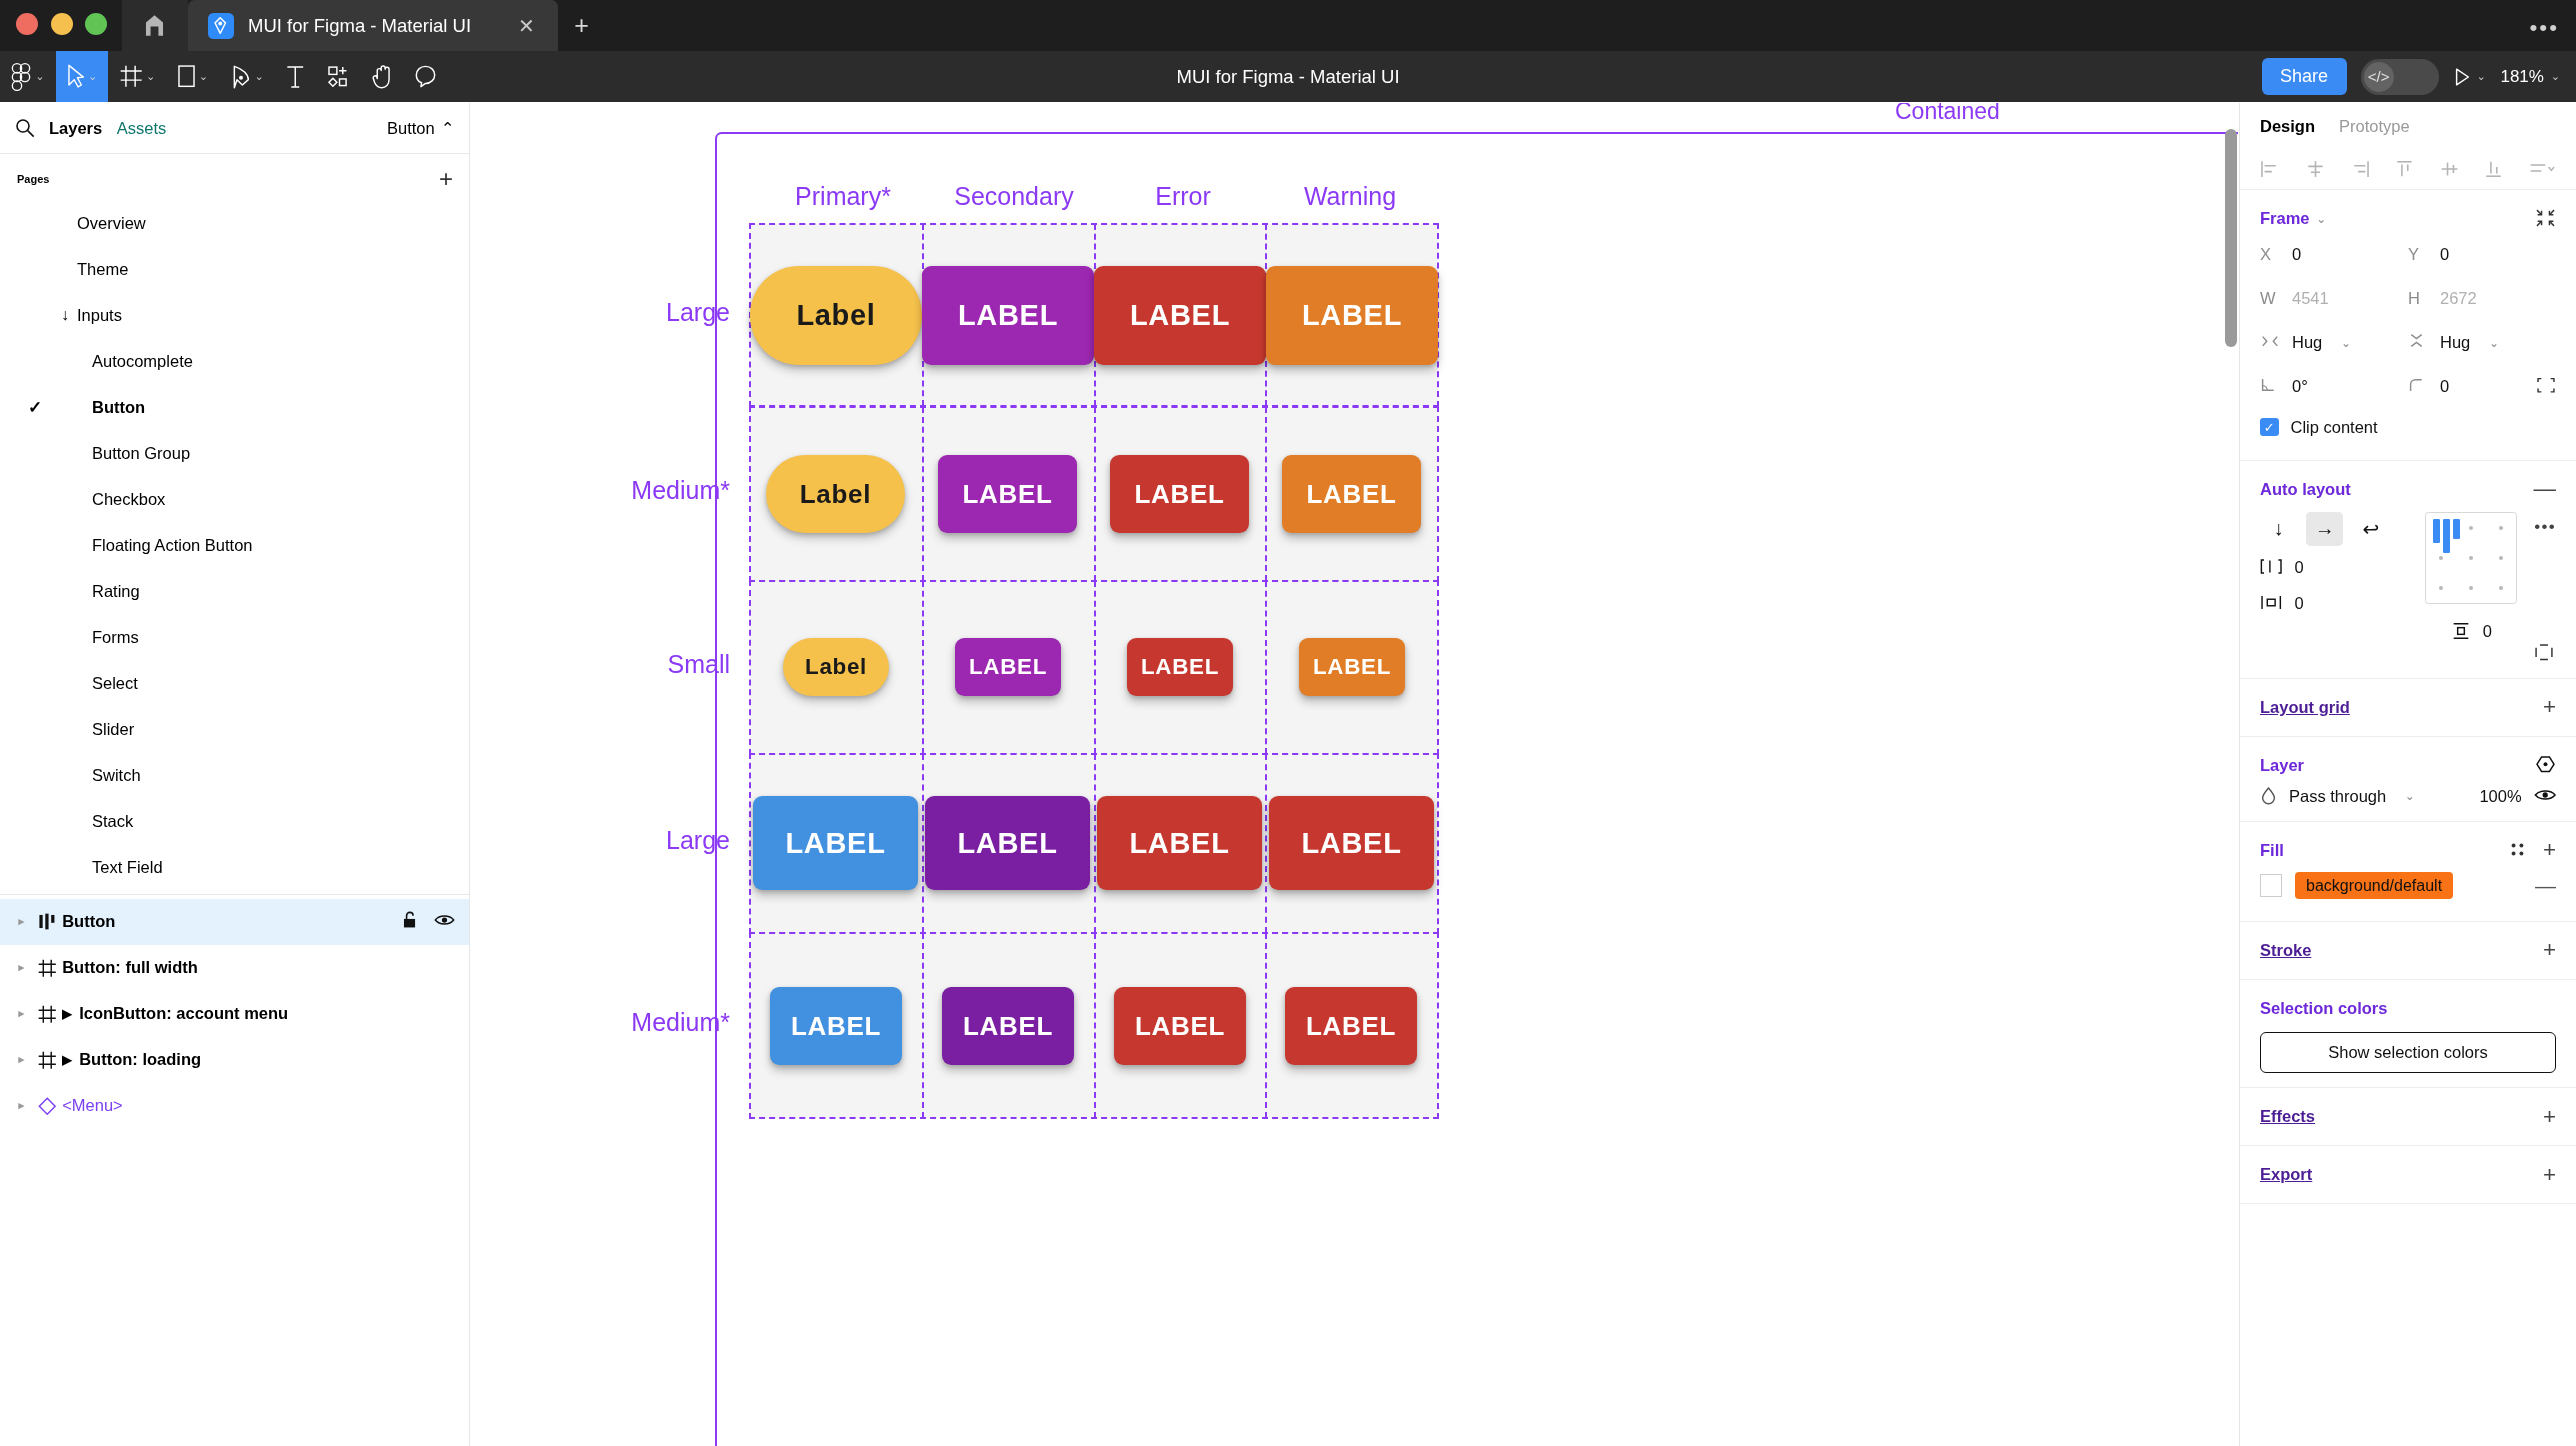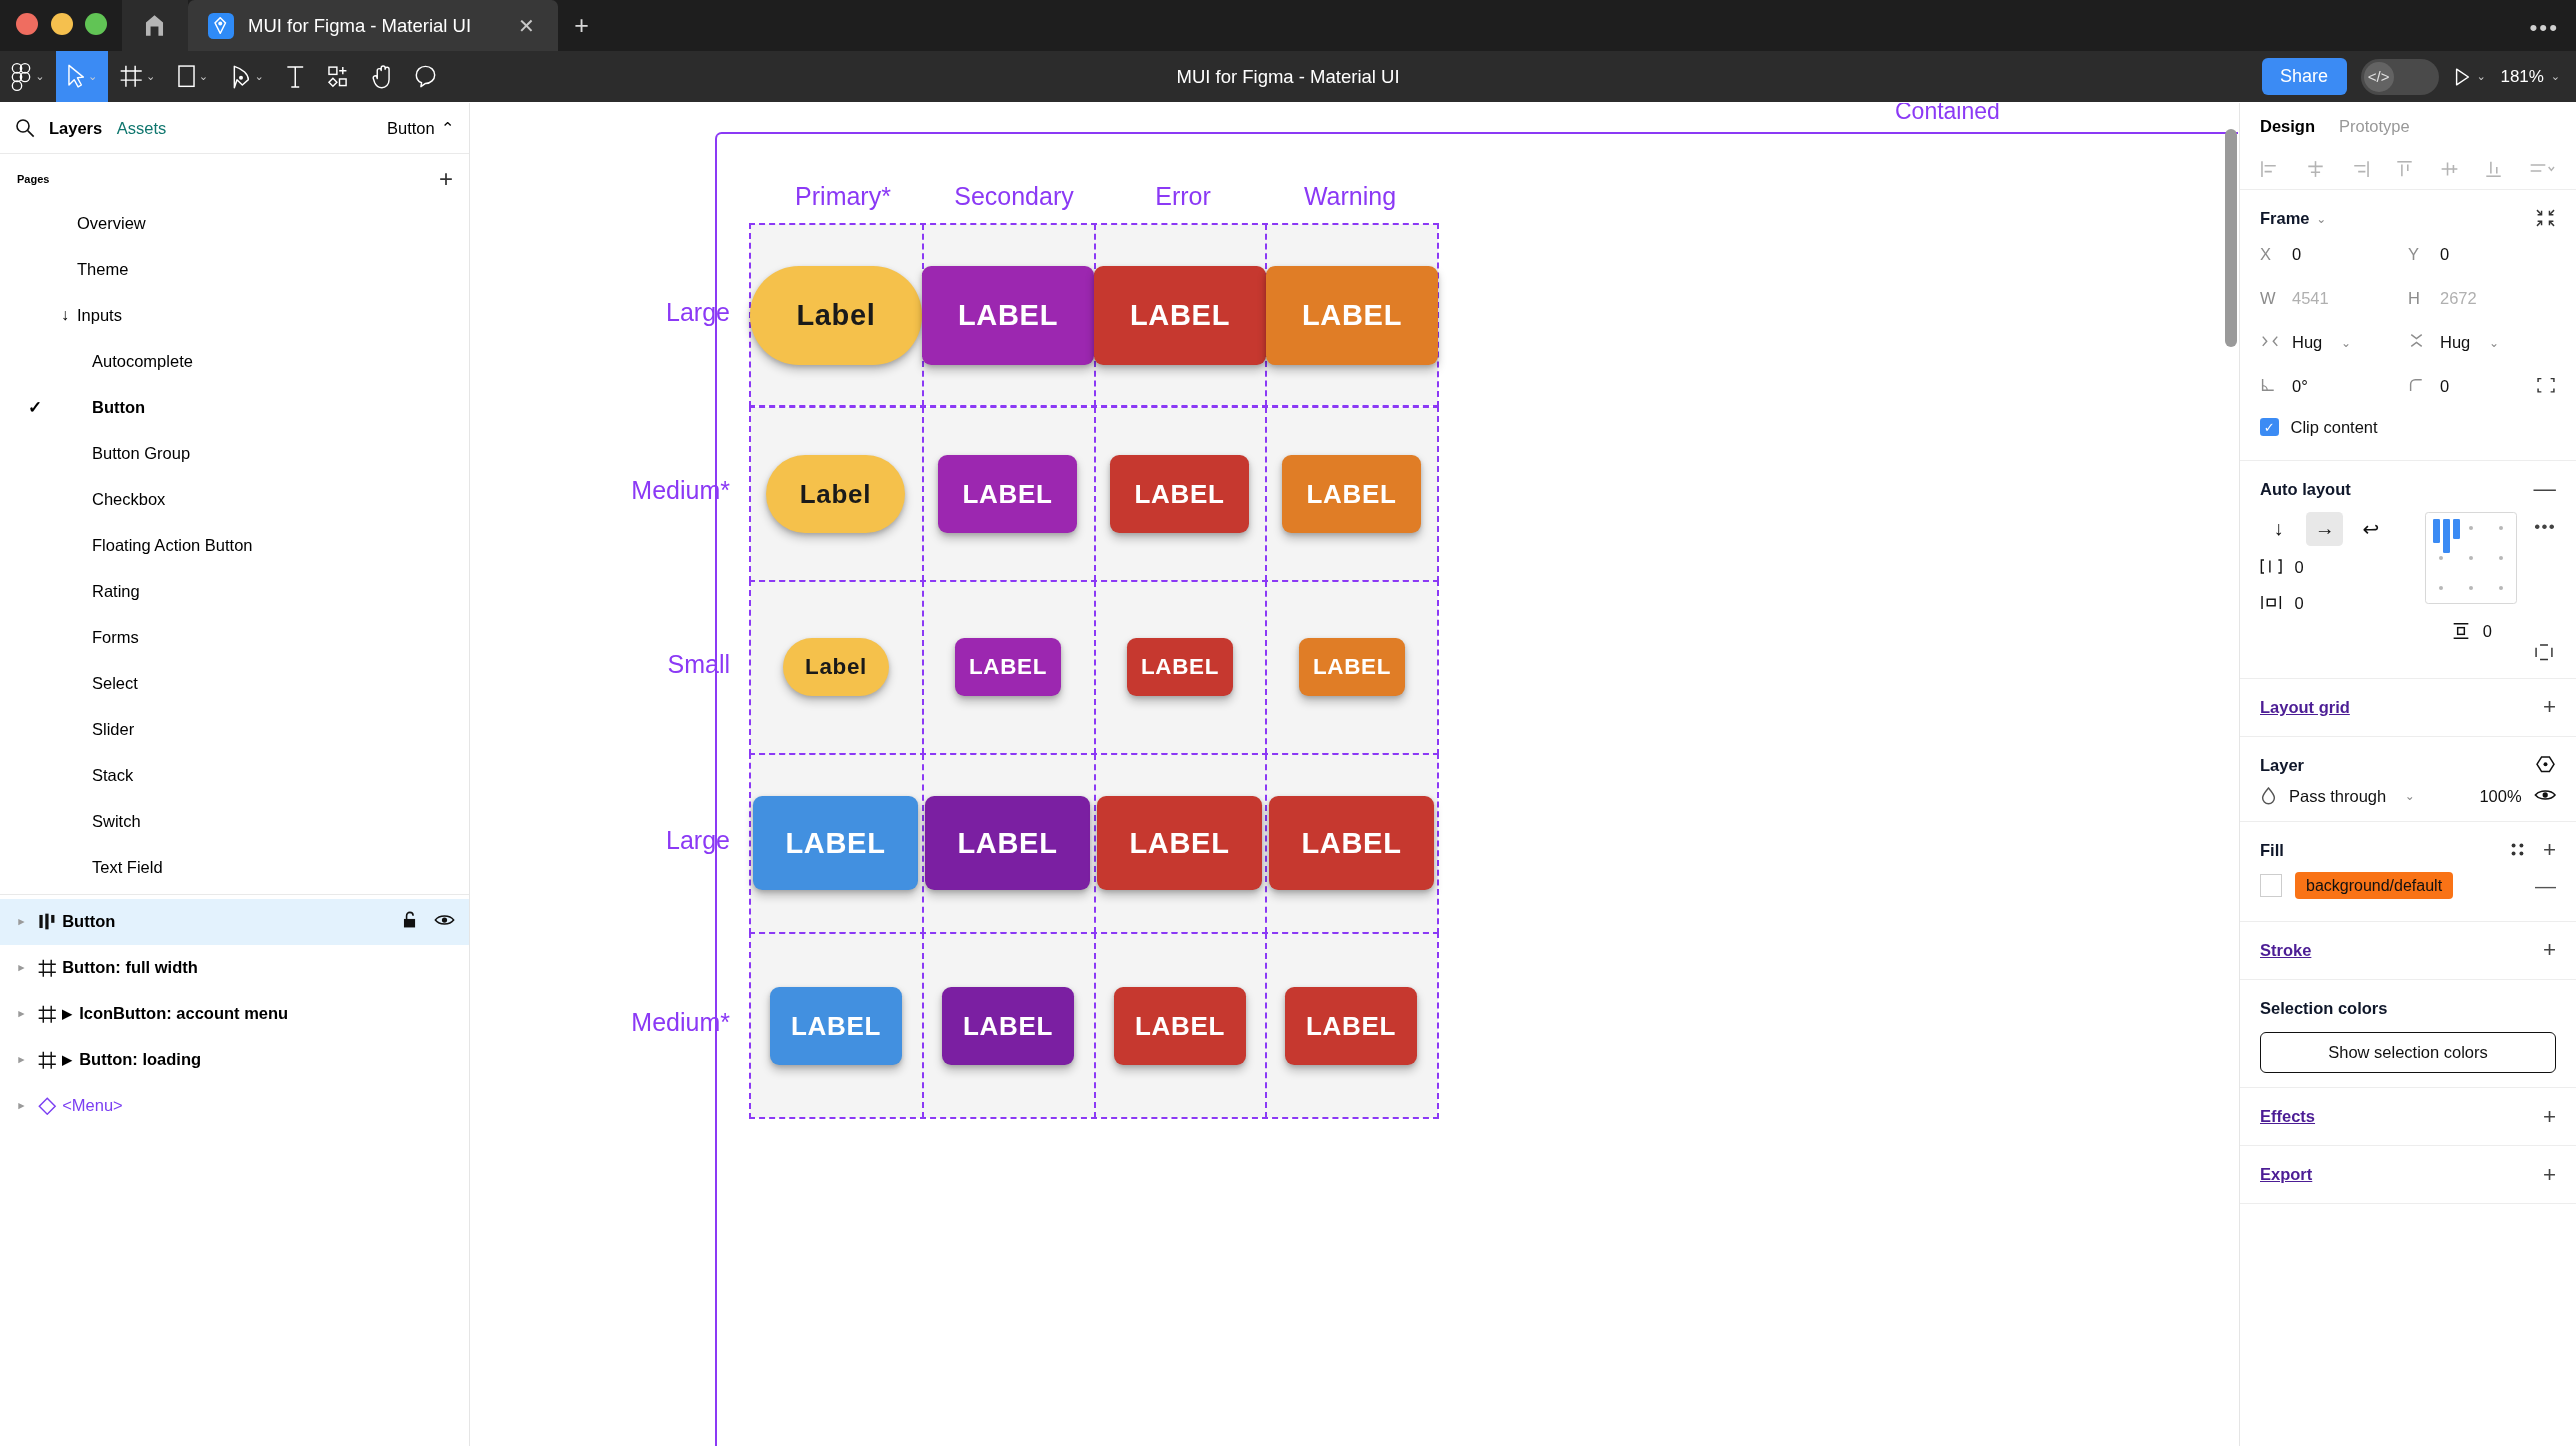--- a/index.html
+++ b/index.html
@@ -186,21 +186,21 @@
   .rp-tab { font-size: 16.5px; font-weight: 700; color: #000; }
   .rp-tab.inactive { font-weight: 400; color: #999; }
   .rp-align {
     height: 41px; display: flex; align-items: center;
     padding: 0 20px; gap: 0; justify-content: space-between;
     border-bottom: 0.7px solid #ededed;
   }
   .al-ic { color: #b4b4b4; display: flex; align-items: center; }
   .sec { border-bottom: 0.7px solid #ededed; padding: 14.5px 20px 14.5px 20px; }
   .sec-head { display: flex; align-items: center; height: 28px; }
-  .sec-title { font-size: 16.5px; font-weight: 700; color: #0f172a; }
+  .sec-title { font-size: 16.5px; font-weight: 700; color: #6d28d9; }
   .sec-title.muted { color: #4c1d95; text-decoration: underline; }
   .sec-actions { margin-left: auto; display: flex; align-items: center; gap: 17px; color: #333; }
   .icon-btn { font-size: 22.4px; font-weight: 300; line-height: 1; color: #444; }
   .prop-row { display: flex; align-items: center; height: 44px; }
   .prop-cell { width: 50%; display: flex; align-items: center; gap: 12px; }
   .prop-k { font-size: 16.5px; color: #8c8c8c; width: 20px; }
   .prop-v { font-size: 16.5px; color: #111; }
   .prop-v.muted { color: #b0b0b0; }
   .chev-sm { font-size: 12px; color: #8a8a8a; margin-left: 6.6px; }
   .chk-row { display: flex; align-items: center; gap: 12px; height: 37px; }
@@ -395,24 +395,24 @@
       <div class="page-row group">
         <span>Forms</span>
       </div>
       <div class="page-row group">
         <span>Select</span>
       </div>
       <div class="page-row group">
         <span>Slider</span>
       </div>
       <div class="page-row group">
+        <span>Switch</span>
+      </div>
+      <div class="page-row group">
         <span>Stack</span>
-      </div>
-      <div class="page-row group">
-        <span>Switch</span>
       </div>
       <div class="page-row group">
         <span>Text Field</span>
       </div>
     </div>
   <div class="divider-line"></div>
   <div class="layer-list" id="layer-list">
       <div class="layer-row selected">
         <span class="lr-caret">▸</span>
         <span class="lr-icon">

